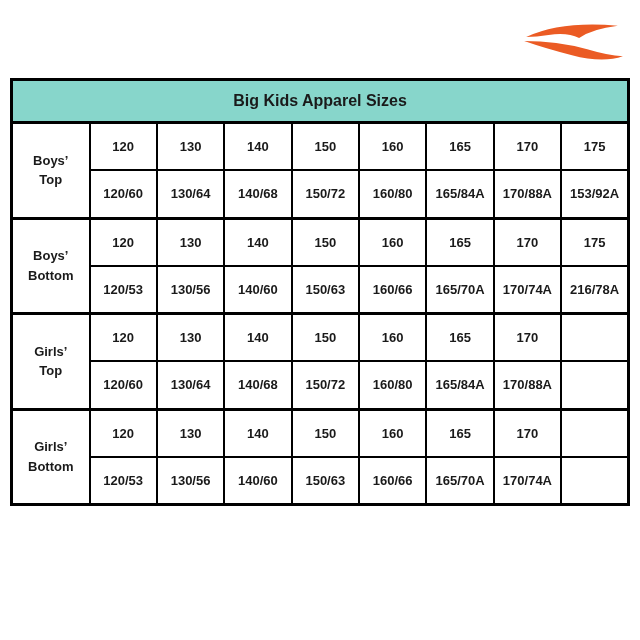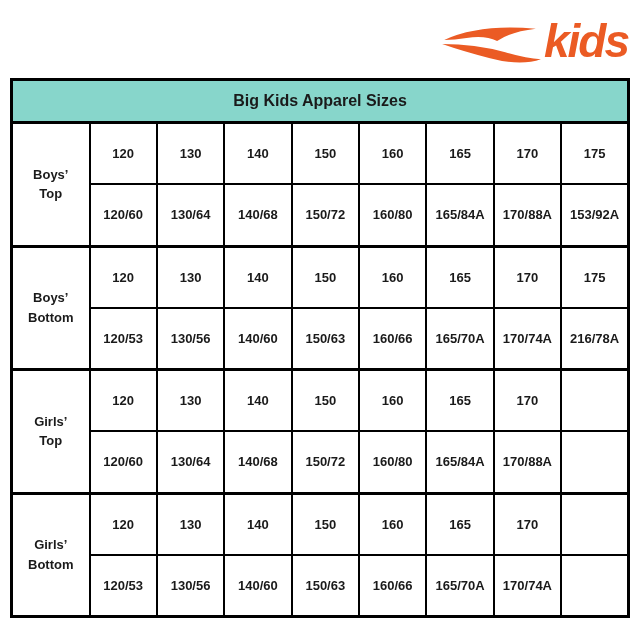--- a/index.html
+++ b/index.html
@@ -28,21 +28,21 @@
     line-height: 1;
     color: #EB5B24;
     margin-left: -2px;
     padding-bottom: 4px;
   }
 
   
   .size-table {
     position: absolute;
     left: 10px; top: 78px;
-    width: 620px; height: 540px;
+    width: 620px; height: 428px;
     border-collapse: collapse;
     table-layout: fixed;
     border: 3px solid #000;
   }
   .size-table th, .size-table td {
     border: 2px solid #000;
     text-align: center;
     vertical-align: middle;
     font-weight: bold;
     font-size: 13px;
@@ -62,21 +62,20 @@
   .lbl { line-height: 1.5; }
 </style>
 </head>
 <body>
 
 <div class="logo">
   <svg width="112" height="44" viewBox="0 0 110 42" aria-hidden="true">
     <path d="M10,18 Q45,2 100,7 Q75,10 62,19 Q50,13 32,16 Q20,18 10,18 Z" fill="#EB5B24"></path>
     <path d="M8,22 Q40,22 70,30 Q90,36 105,37 Q85,44 55,36 Q28,29 8,22 Z" fill="#EB5B24"></path>
   </svg>
-  <span class="kids">kids</span>
 </div>
 
 <table class="size-table">
   <colgroup>
     <col class="c-label">
     <col span="8">
   </colgroup>
   <thead>
     <tr>
       <th colspan="9" class="title">Big Kids Apparel Sizes</th>

